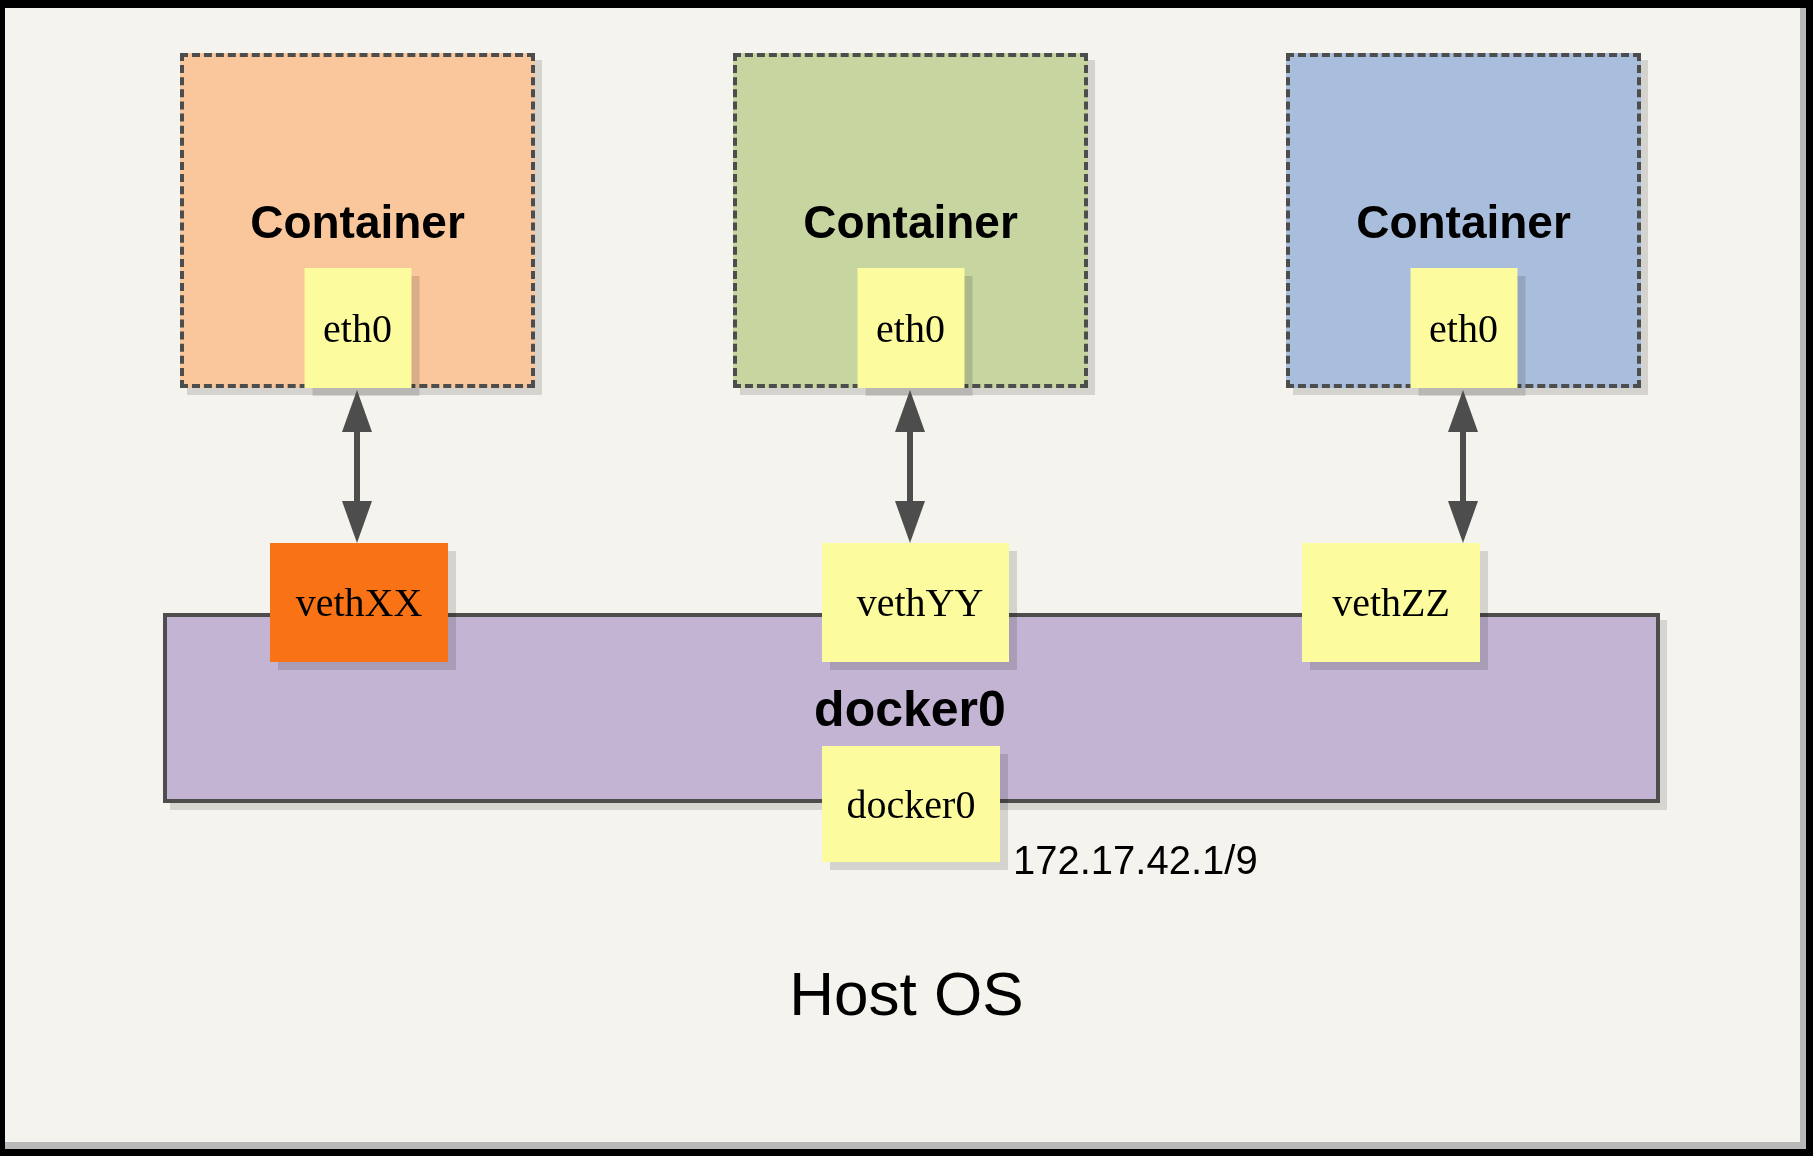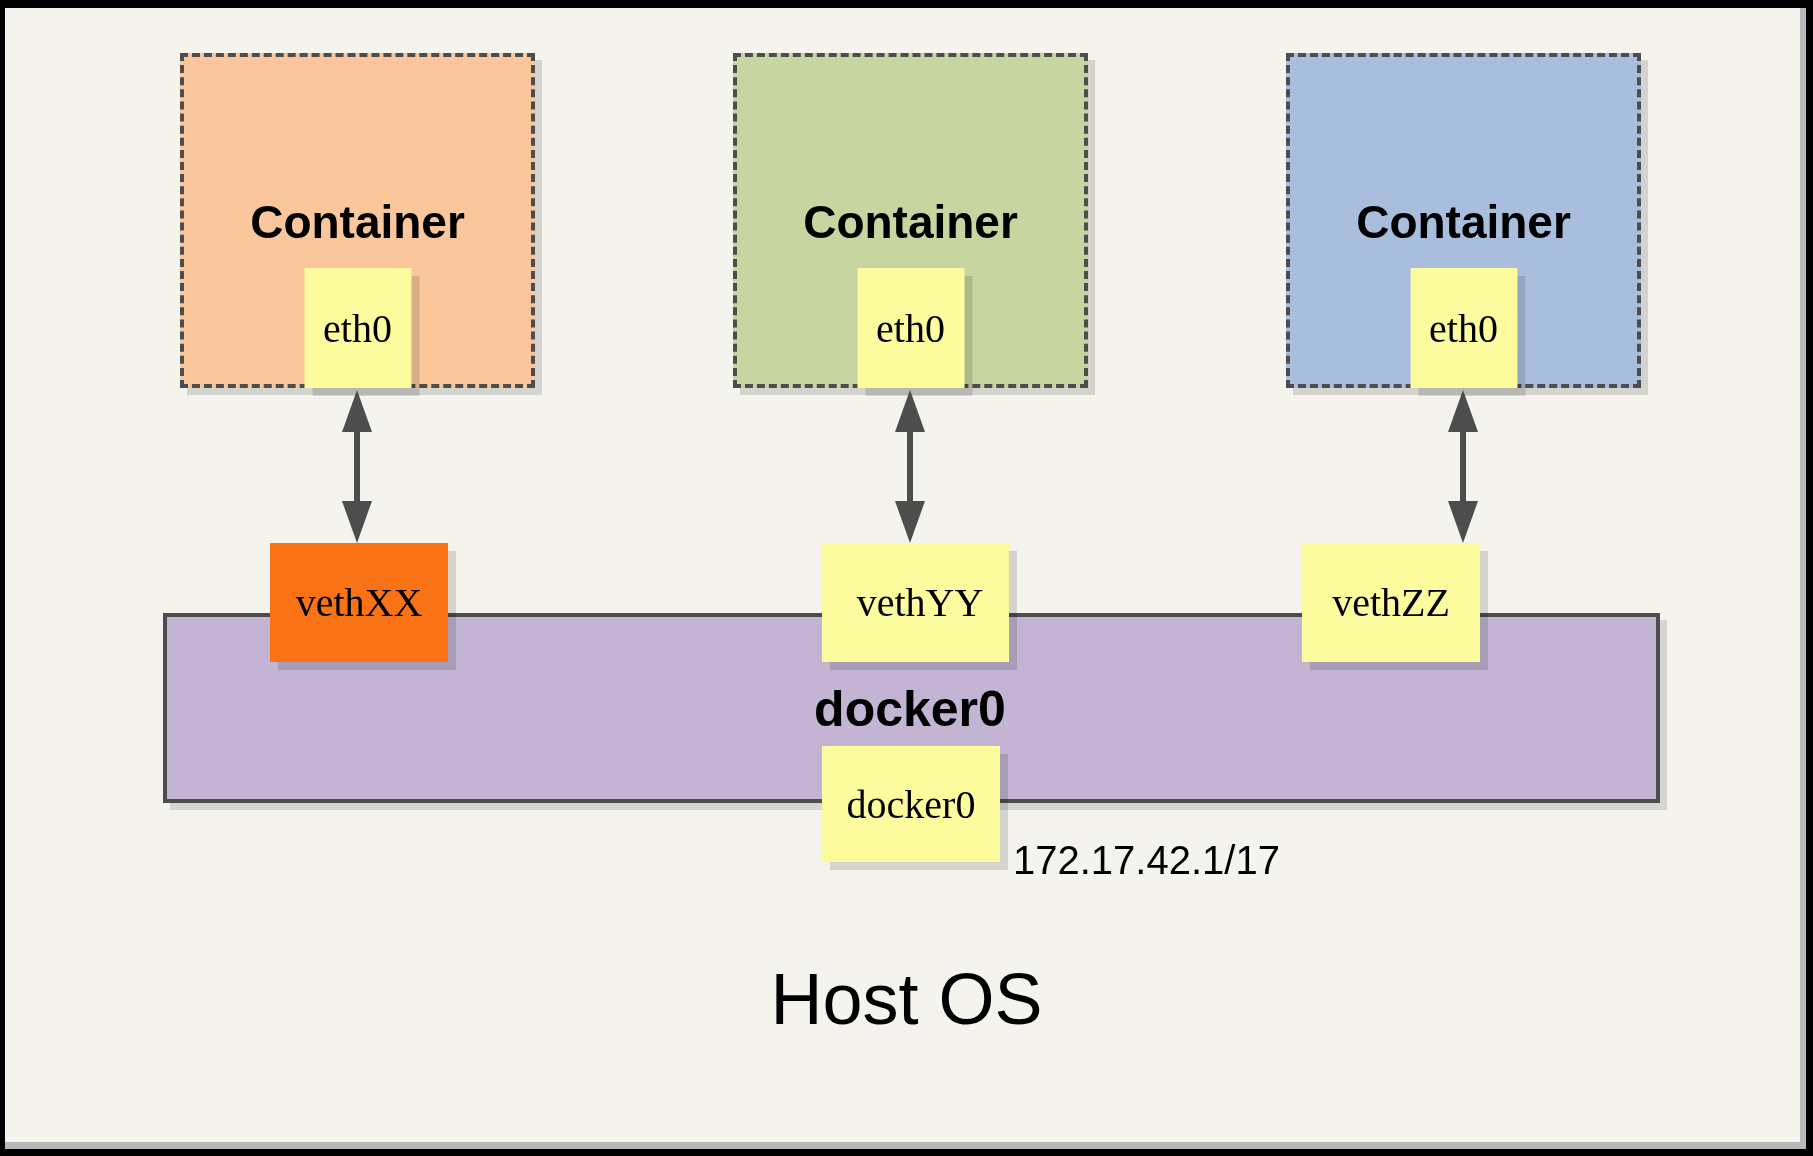--- a/index.html
+++ b/index.html
@@ -121,21 +121,21 @@
     left: 1013px;
     top: 838px;
     font-size: 40px;
   }
   .host-label {
     position: absolute;
     left: 0;
     right: 0;
     top: 958px;
     text-align: center;
-    font-size: 72px;
+    font-size: 62px;
   }
 </style>
 </head>
 <body>
 
 <div id="stage">
 
   <div class="page" style="background-color: rgb(245, 243, 237);"></div>
 
   <div class="container-box" style="left: 180px; background-color: rgb(249, 199, 155);">
@@ -185,17 +185,17 @@
     <span>vethYY</span>
   </div>
   <div class="note veth-note" style="left: 1302px; background-color: rgb(252, 252, 158);">
     <span>vethZZ</span>
   </div>
 
   <div class="note bridge-note" style="background-color: rgb(252, 252, 158);">
     <span>docker0</span>
   </div>
 
-  <div class="ip-label">172.17.42.1/17</div>
+  <div class="ip-label">172.17.42.1/9</div>
 
   <div class="host-label">Host OS</div>
 
 </div>
 
 </body></html>

